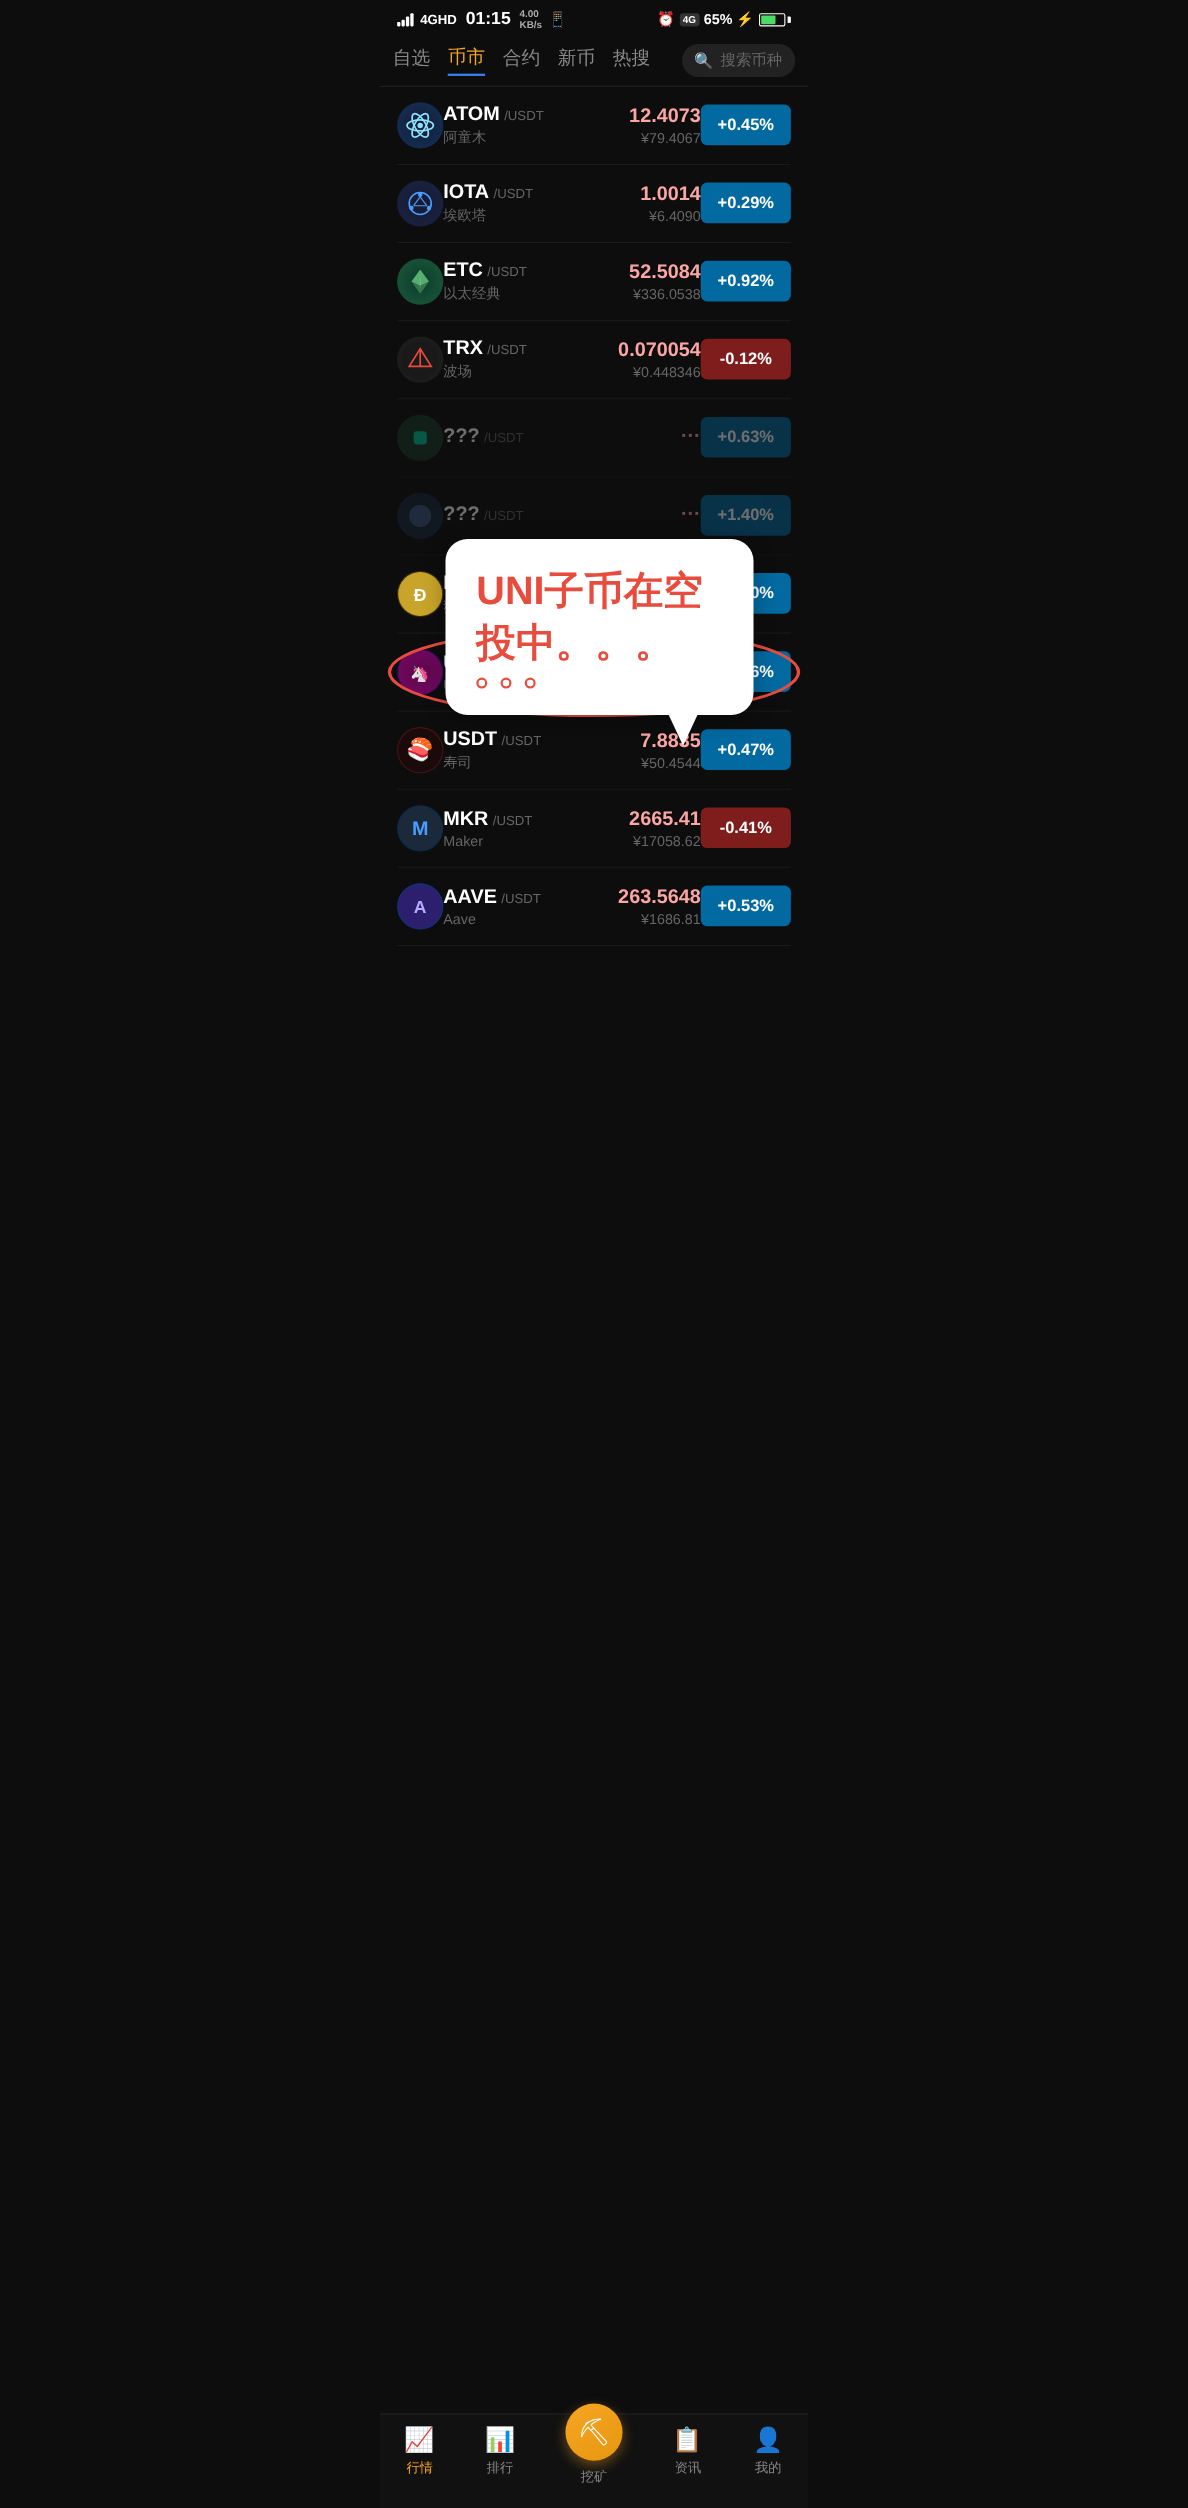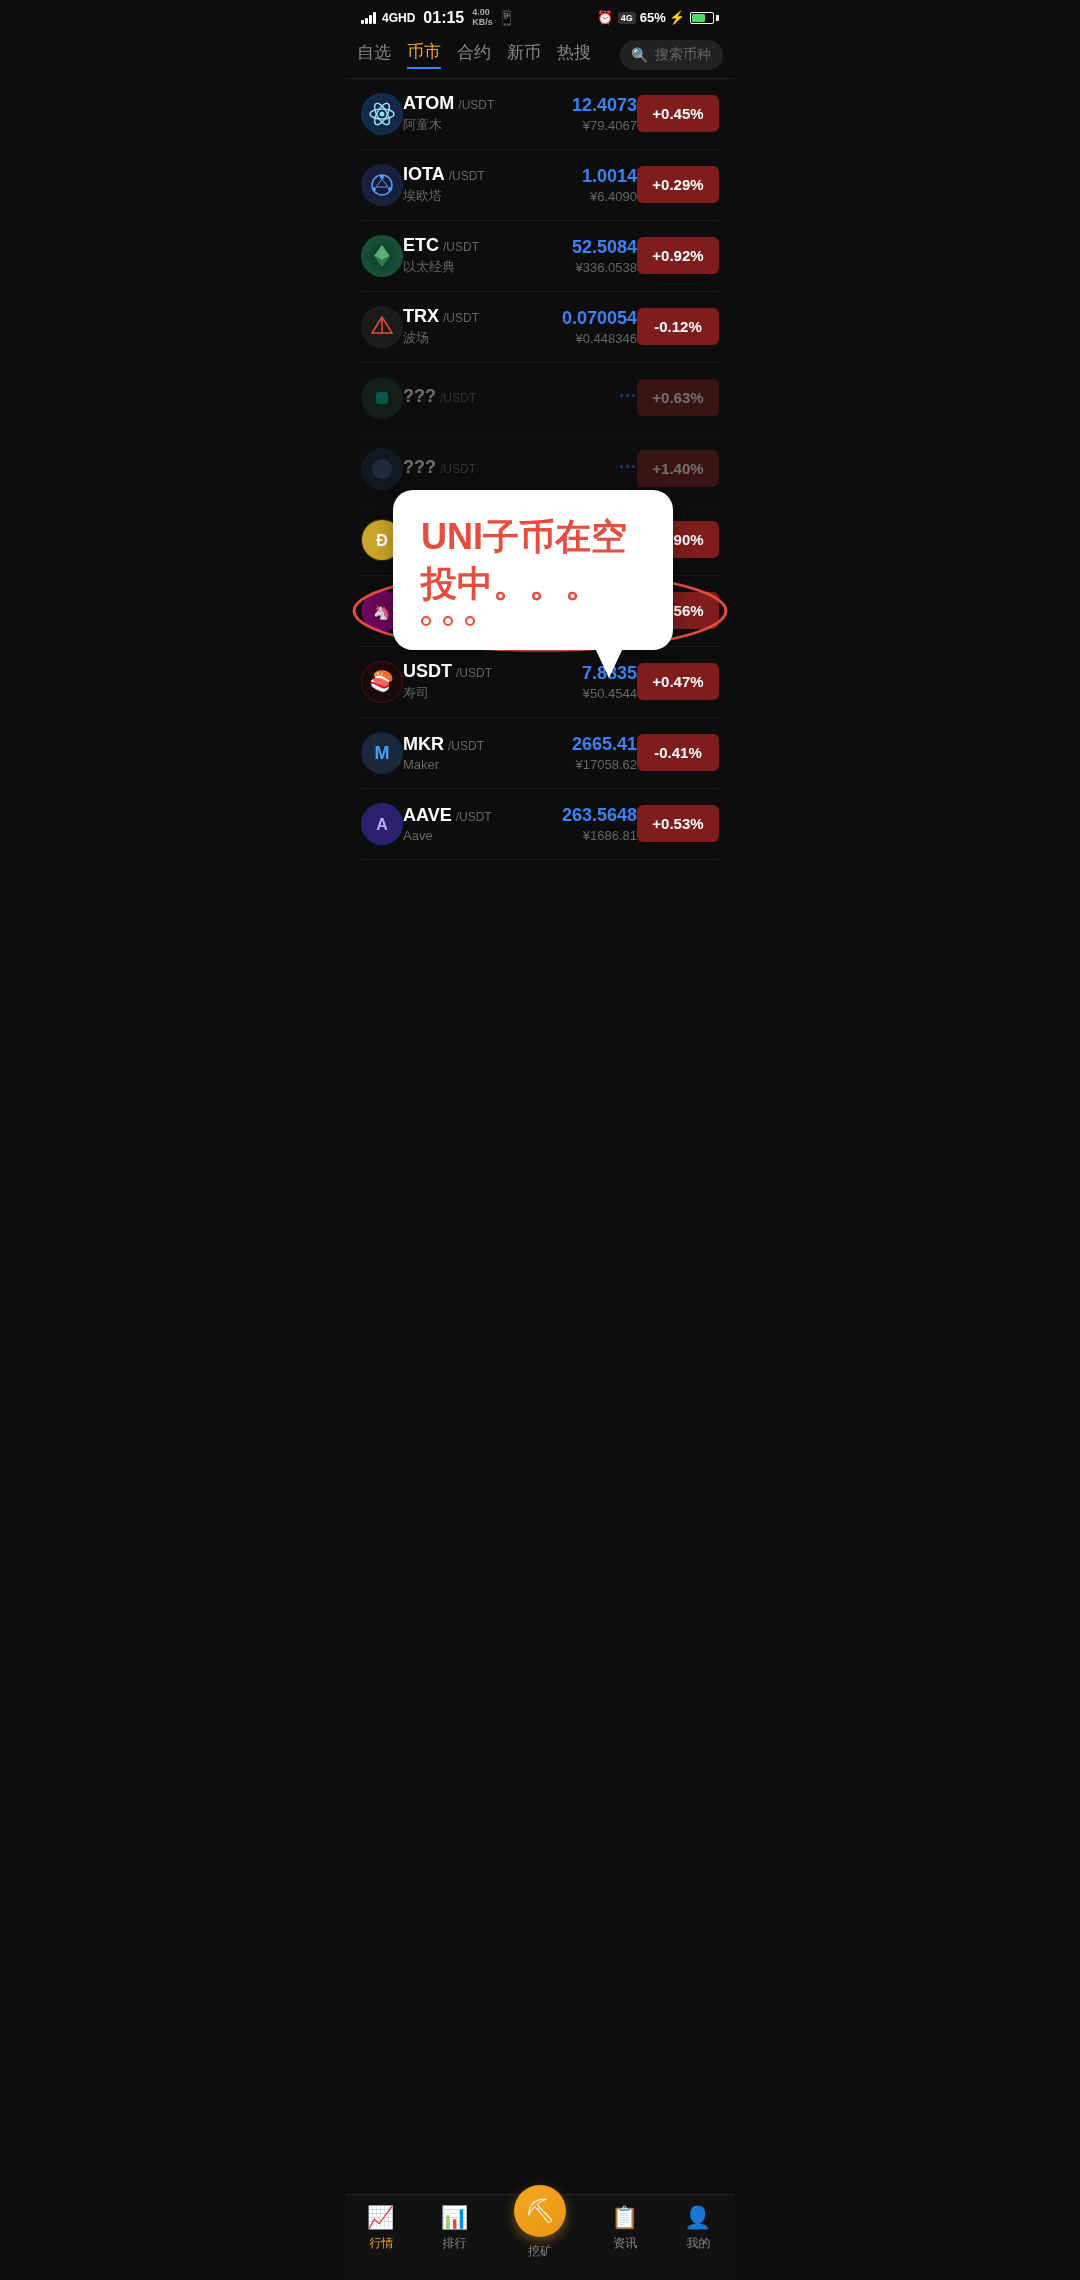--- a/index.html
+++ b/index.html
@@ -92,38 +92,38 @@
       font-size: 18px;
       flex-shrink: 0;
       overflow: hidden;
     }
     .coin-info { flex: 1; }
     .coin-name-row { display: flex; align-items: baseline; gap: 4px; }
     .coin-symbol { font-size: 18px; font-weight: 700; color: #fff; }
     .coin-pair { font-size: 12px; color: #666; }
     .coin-cn { font-size: 13px; color: #666; margin-top: 2px; }
     .coin-price { text-align: right; flex-shrink: 0; }
-    .price-usd { font-size: 18px; font-weight: 600; color: #3b82f6; }
+    .price-usd { font-size: 18px; font-weight: 600; color: #fca5a5; }
     .price-cny { font-size: 13px; color: #666; margin-top: 2px; }
     .change-badge {
       width: 82px;
       text-align: center;
       padding: 10px 6px;
       border-radius: 6px;
       font-size: 15px;
       font-weight: 600;
       flex-shrink: 0;
     }
-    .change-up { background: #7f1d1d; color: #fff; }
+    .change-up { background: #0369a1; color: #fff; }
     .change-down { background: #7f1d1d; color: #fff; }
 
     
     .speech-bubble-container {
       position: absolute;
-      left: 48px;
+      left: 60px;
       top: 490px;
       z-index: 10;
       border-radius: 16px;
     }
     .speech-bubble {
       background: #fff;
       border-radius: 20px;
       padding: 24px 28px;
       width: 280px;
       box-shadow: 0 4px 20px rgba(0,0,0,0.3);

